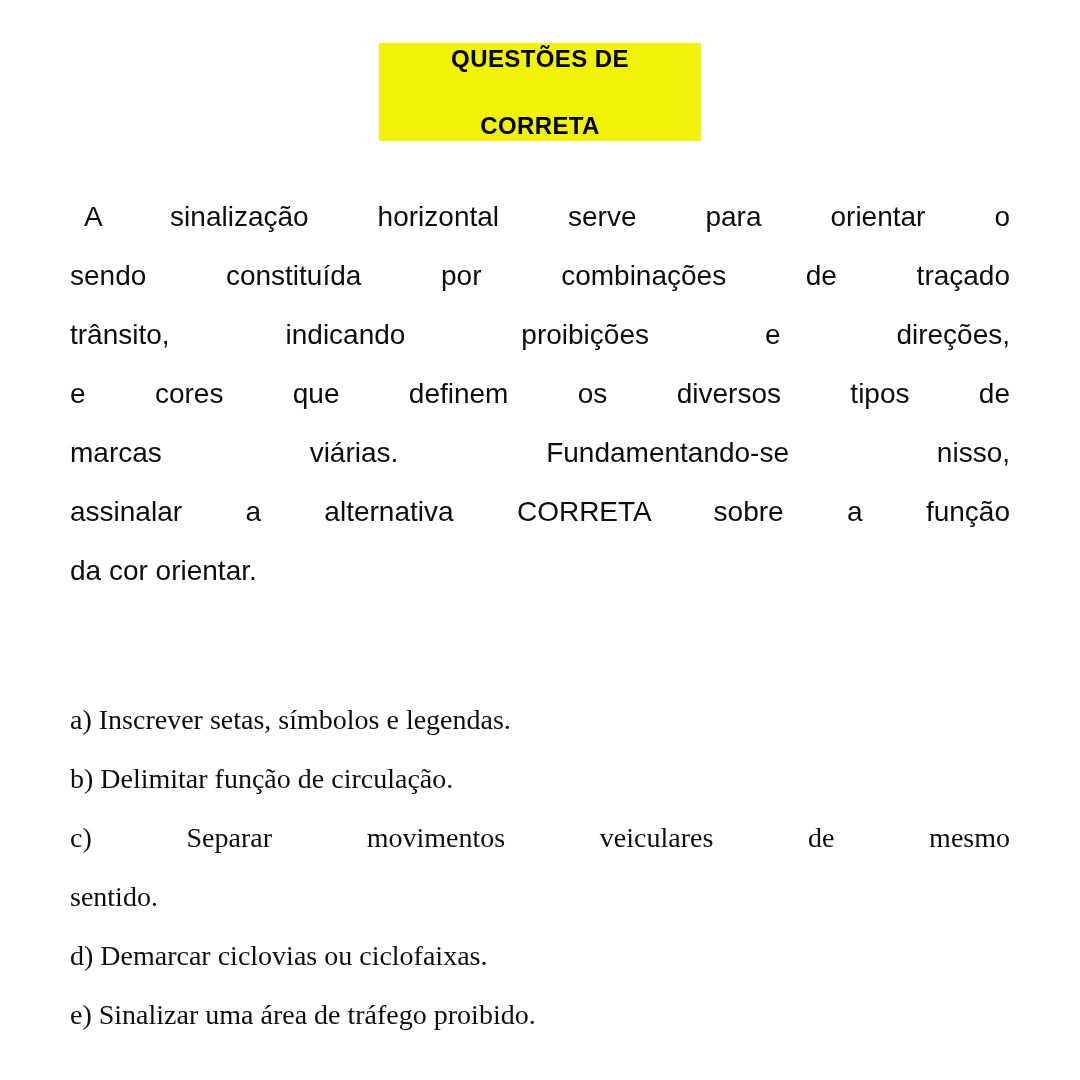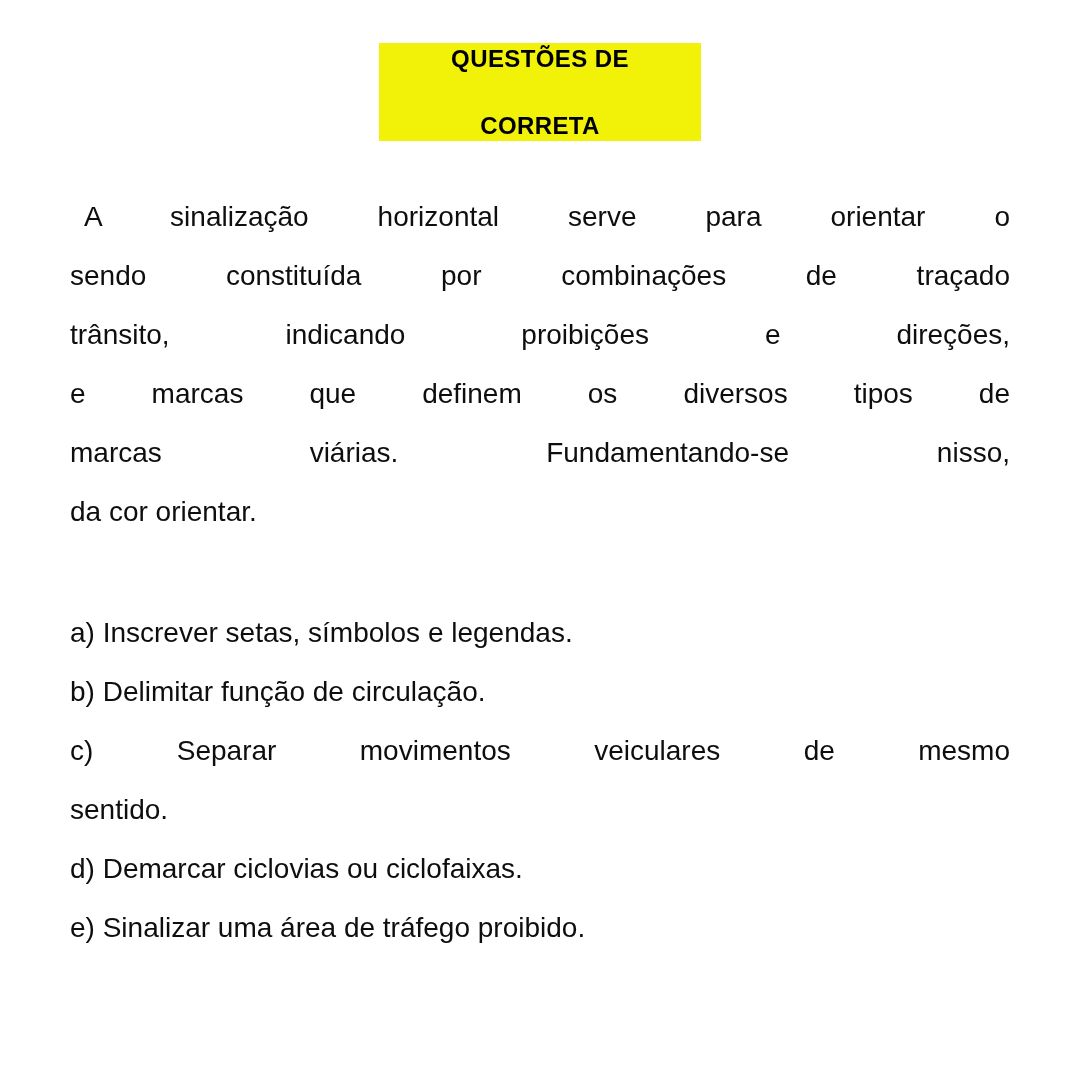--- a/index.html
+++ b/index.html
@@ -48,41 +48,43 @@
     text-align-last: justify;
   }
   .question .line:first-child {
     text-indent: 14px;
   }
   .question .line:last-child,
   .option .line:last-child {
     text-align-last: left;
   }
   .options {
-    margin-top: 62px;
+    margin-top: 90px;
+    font-family: Liberation Serif, serif;
   }
 </style>
 </head>
 <body>
 
 <div class="page">
 
   <div class="header-box">
     <div class="header-line">QUESTÕES DE</div>
     <div class="header-line">CORRETA</div>
   </div>
 
   <div class="content">
 
     <div class="question">
         <div class="line">A sinalização horizontal serve para orientar o</div>
         <div class="line">sendo constituída por combinações de traçado</div>
         <div class="line">trânsito, indicando proibições e direções,</div>
-        <div class="line">e marcas que definem os diversos tipos de</div>
+        <div class="line">e cores que definem os diversos tipos de</div>
         <div class="line">marcas viárias. Fundamentando-se nisso,</div>
+        <div class="line">assinalar a alternativa CORRETA sobre a função</div>
         <div class="line">da cor orientar.</div>
       </div>
 
     <div class="options">
         <div class="option">
           <div class="line">a) Inscrever setas, símbolos e legendas.</div>
         </div>
         <div class="option">
           <div class="line">b) Delimitar função de circulação.</div>
         </div>

